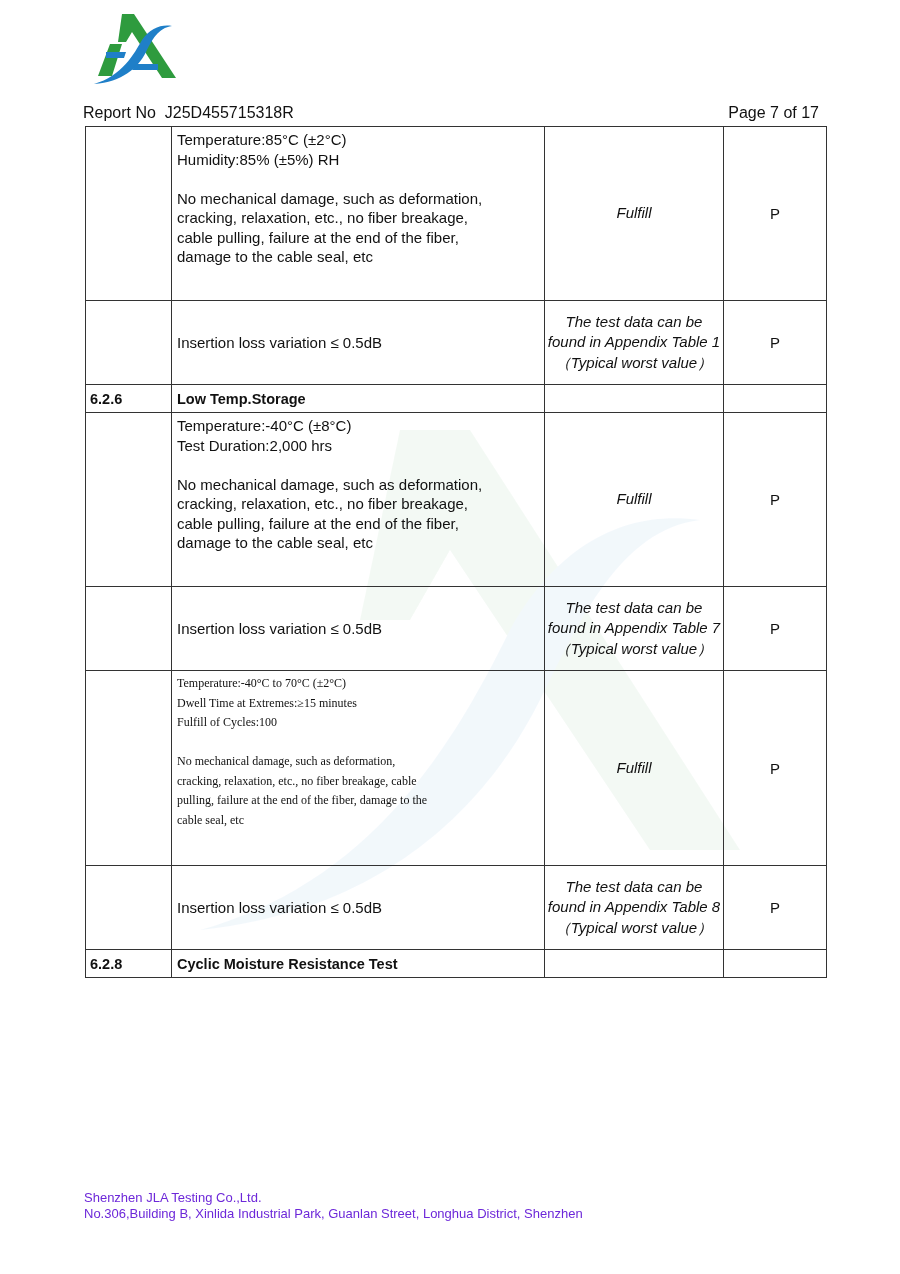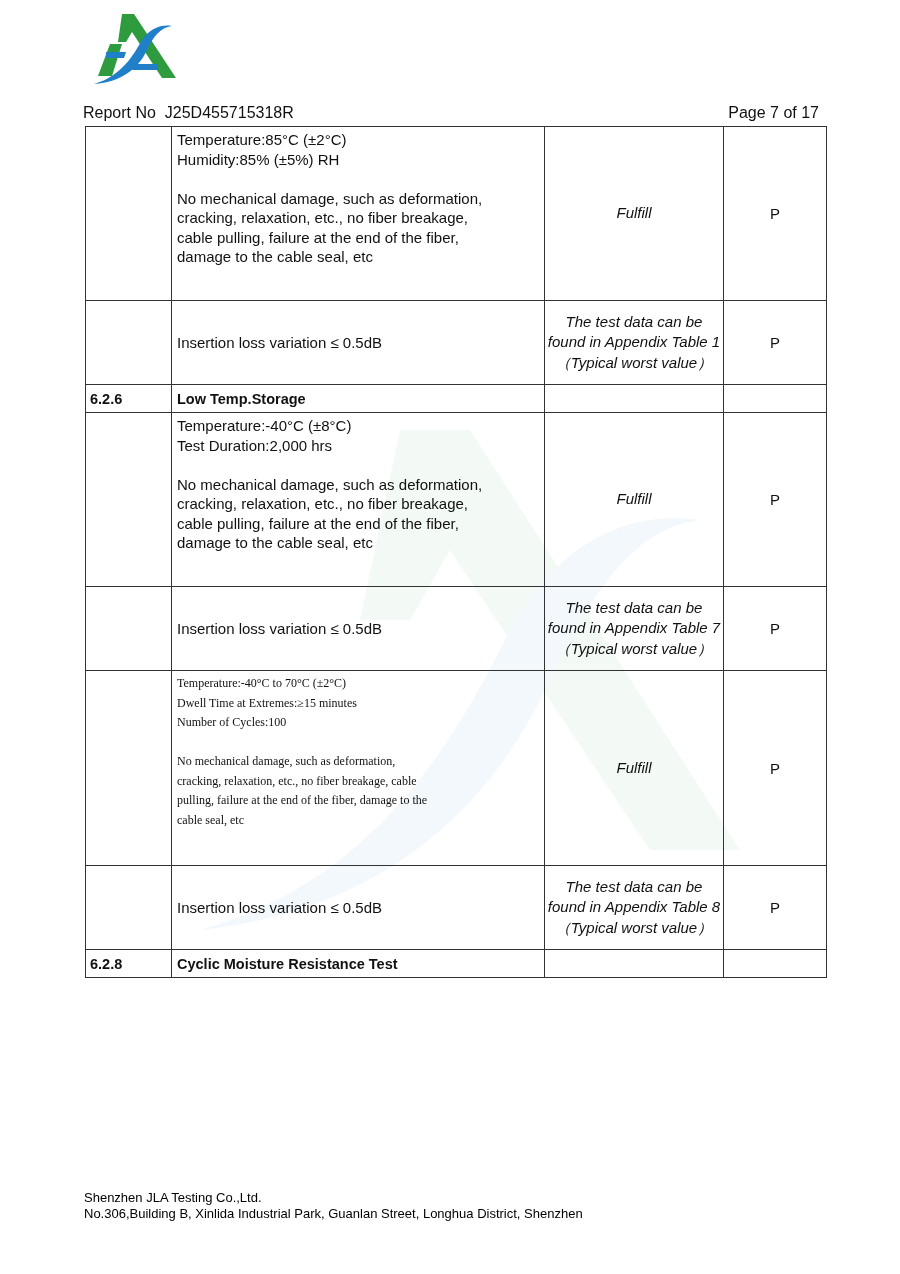--- a/index.html
+++ b/index.html
@@ -12,21 +12,21 @@
   table.spec td { border: 1px solid #333; vertical-align: middle; padding: 0; }
   td.c1 { width: 85px; }
   td.c2 { width: 367px; padding-left: 5px !important; }
   td.c3 { width: 178px; text-align: center; line-height: 20.5px; font-style: italic; }
   td.c4 { width: 102px; text-align: center; }
   tr.sec td { height: 27px; font-weight: bold; font-size: 14.5px; margin-top: 39px; }
   tr.sec td.c1 { padding-left: 4px !important; }
   .req { line-height: 19.5px; vertical-align: top !important; padding-top: 3px !important; }
   .serif { font-family: "Liberation Serif", serif; font-size: 12px; line-height: 19.5px; }
   .gap { height: 19.5px; }
-  .footer { position: absolute; left: 84px; top: 1190px; font-size: 13px; color: #000000; line-height: 16px; }
+  .footer { position: absolute; left: 84px; top: 1190px; font-size: 13px; color: #6d28d9; line-height: 16px; }
   .footer span.sp { display: inline-block; width: 22px; }
   .footer span.sp2 { display: inline-block; width: 6px; }
 </style>
 </head>
 <body>
 
 <svg class="logo" viewBox="0 0 84 72">
   <polygon points="30,0 42,0 84,64 70,64 40,18 34,28 26,28" fill="#2e9b3e"></polygon>
   <polygon points="18,30 30,30 20,62 6,62" fill="#2e9b3e"></polygon>
   <path d="M2,70 C30,62 42,40 50,26 C58,14 70,10 80,12 C66,14 60,26 54,38 C46,54 30,68 2,70 Z" fill="#1f7fc8"></path>
@@ -100,21 +100,21 @@
     <td class="c3">The test data can be found in Appendix Table 7（Typical worst value）</td>
     <td class="c4">P</td>
   </tr>
 
 
   <tr style="height:195px">
     <td class="c1"></td>
     <td class="c2 req serif">
       <div>Temperature:-40°C to 70°C (±2°C)</div>
       <div>Dwell Time at Extremes:≥15 minutes</div>
-      <div>Number of Cycles:100</div>
+      <div>Fulfill of Cycles:100</div>
       <div class="gap"></div>
       <div>No mechanical damage, such as deformation,</div>
       <div>cracking, relaxation, etc., no fiber breakage, cable</div>
       <div>pulling, failure at the end of the fiber, damage to the</div>
       <div>cable seal, etc</div>
     </td>
     <td class="c3">Fulfill</td>
     <td class="c4">P</td>
   </tr>
 

